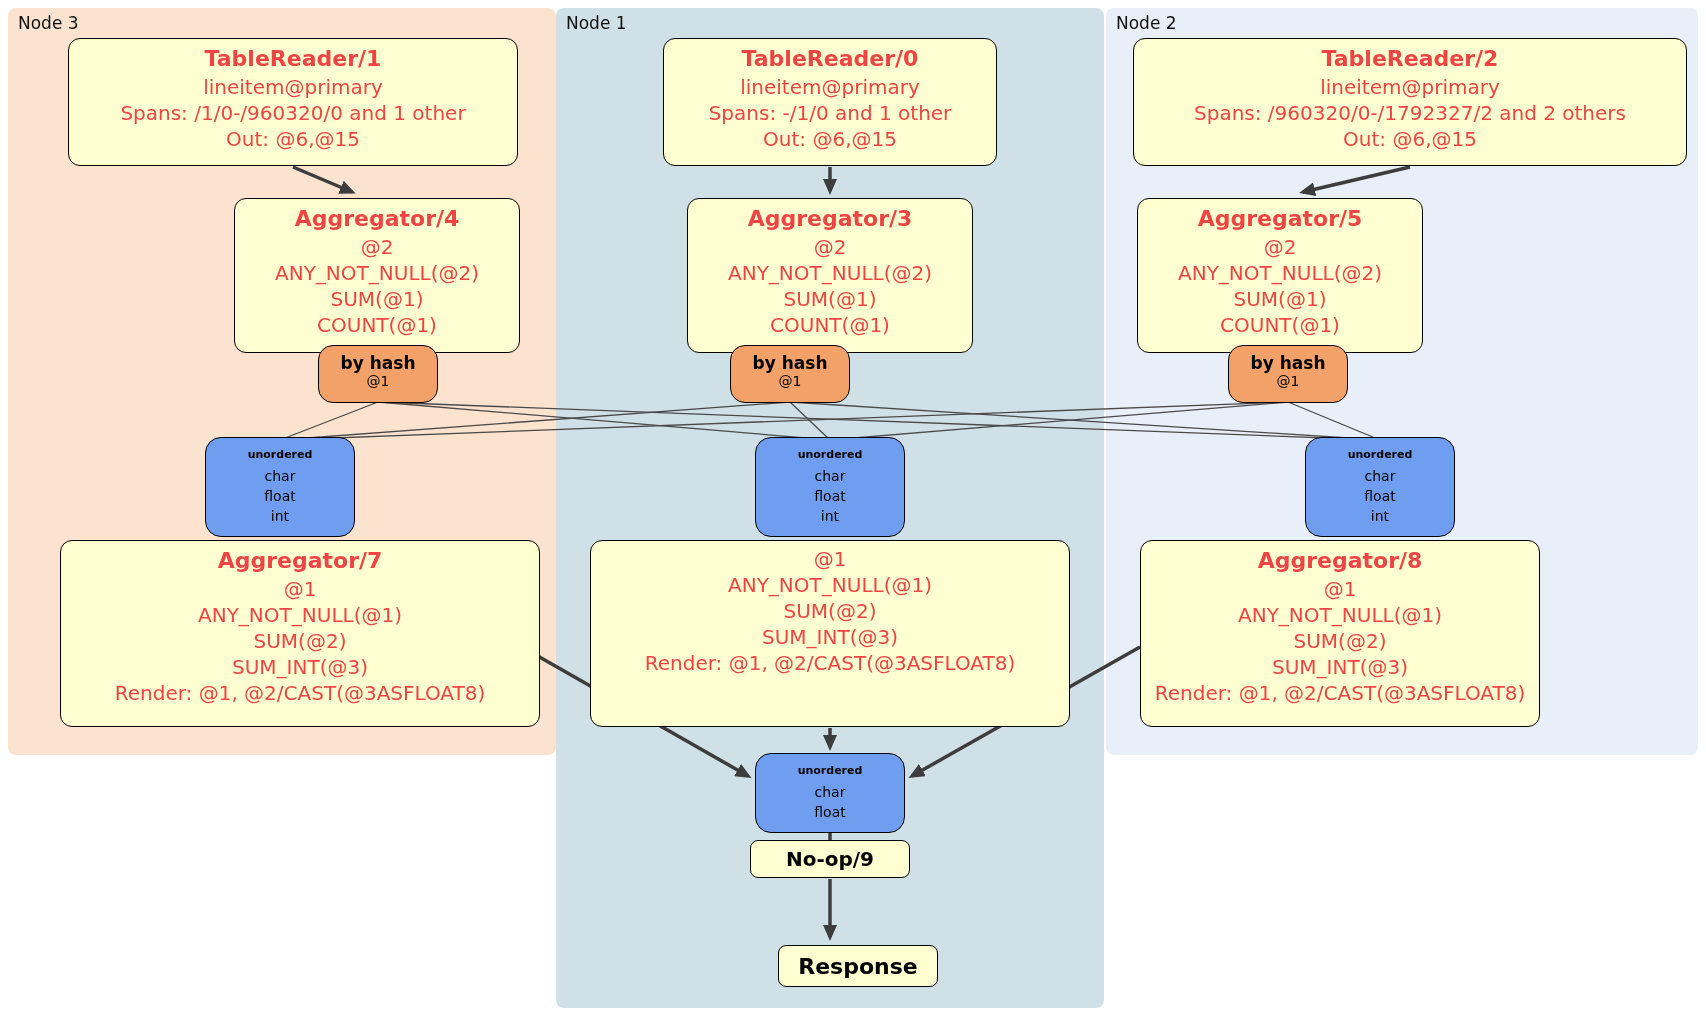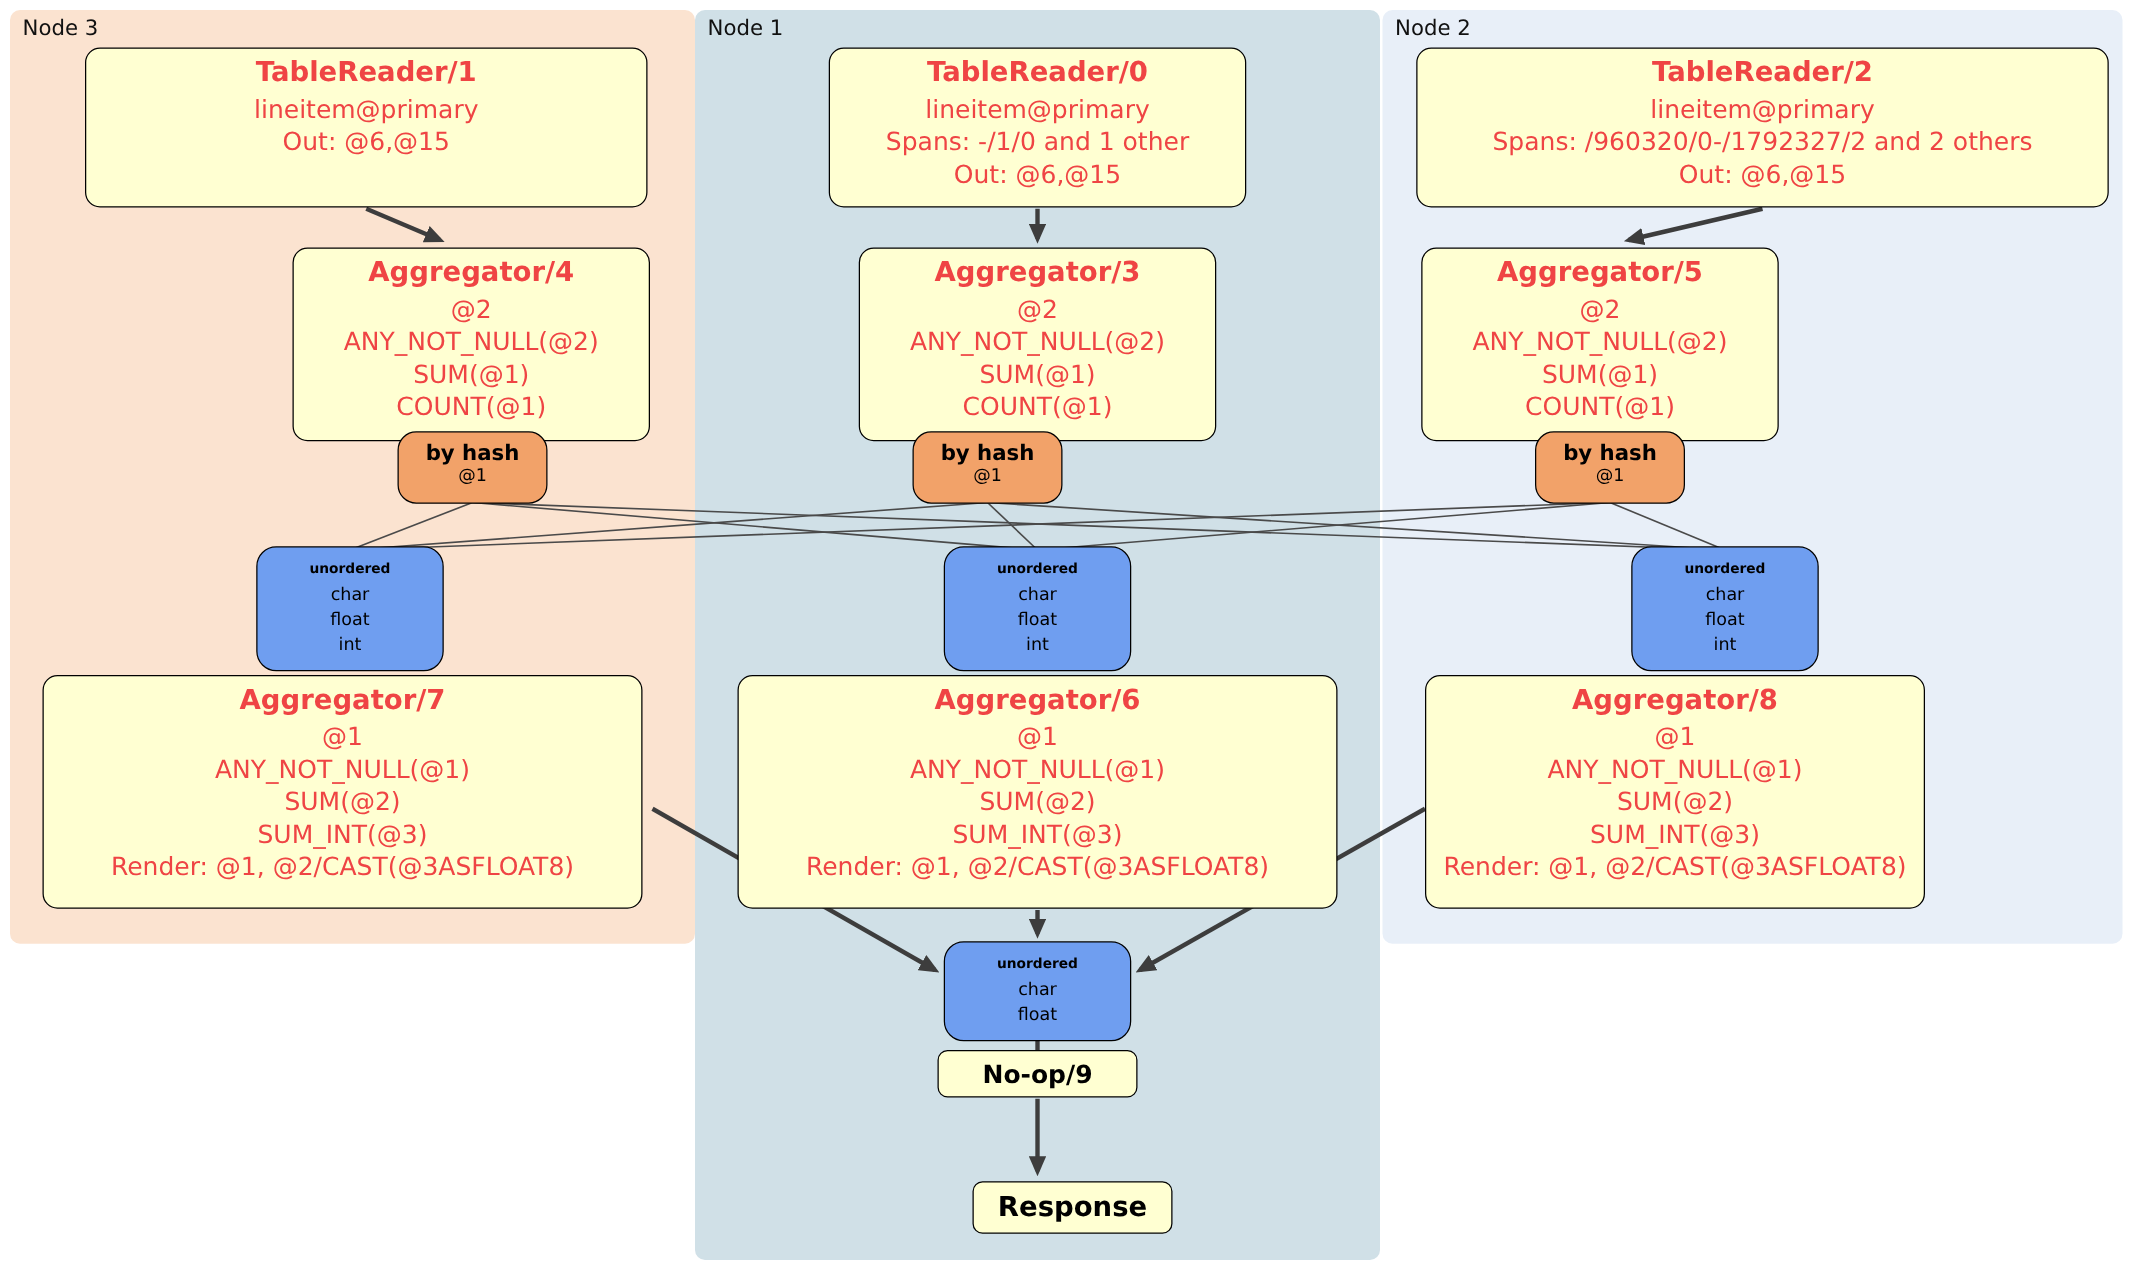--- a/index.html
+++ b/index.html
@@ -77,20 +77,21 @@
       <path d="M790,402 L1380,440"></path>
       <path d="M1288,402 L280,440"></path>
       <path d="M1288,402 L830,440"></path>
       <path d="M1288,402 L1380,440"></path>
     </g>
   </svg>
 
   <div class="pbox" style="left:68px;top:38px;width:450px;height:128px">
     <div class="btitle">TableReader/1</div>
     <div class="bline">lineitem@primary</div>
+    <div class="bline">Spans: /1/0-/960320/0 and 1 other</div>
     <div class="bline">Out: @6,@15</div>
   </div>
 
   <div class="pbox" style="left:234px;top:198px;width:286px;height:155px">
     <div class="btitle">Aggregator/4</div>
     <div class="bline">@2</div>
     <div class="bline">ANY_NOT_NULL(@2)</div>
     <div class="bline">SUM(@1)</div>
     <div class="bline">COUNT(@1)</div>
   </div>
@@ -100,21 +101,21 @@
     <div class="rsub">@1</div>
   </div>
 
   <div class="sbox" style="left:205px;top:437px;width:150px;height:100px">
     <div class="stitle">unordered</div>
     <div class="srow">char</div>
     <div class="srow">float</div>
     <div class="srow">int</div>
   </div>
 
-  <div class="pbox" style="left:34px;top:540px;width:480px;height:187px">
+  <div class="pbox" style="left:60px;top:540px;width:480px;height:187px">
     <div class="btitle">Aggregator/7</div>
     <div class="bline">@1</div>
     <div class="bline">ANY_NOT_NULL(@1)</div>
     <div class="bline">SUM(@2)</div>
     <div class="bline">SUM_INT(@3)</div>
     <div class="bline">Render: @1, @2/CAST(@3ASFLOAT8)</div>
   </div>
 
   <div class="pbox" style="left:663px;top:38px;width:334px;height:128px">
     <div class="btitle">TableReader/0</div>
@@ -137,21 +138,20 @@
   </div>
 
   <div class="sbox" style="left:755px;top:437px;width:150px;height:100px">
     <div class="stitle">unordered</div>
     <div class="srow">char</div>
     <div class="srow">float</div>
     <div class="srow">int</div>
   </div>
 
   <div class="pbox" style="left:590px;top:540px;width:480px;height:187px">
-    <div class="btitle">Aggregator/6</div>
     <div class="bline">@1</div>
     <div class="bline">ANY_NOT_NULL(@1)</div>
     <div class="bline">SUM(@2)</div>
     <div class="bline">SUM_INT(@3)</div>
     <div class="bline">Render: @1, @2/CAST(@3ASFLOAT8)</div>
   </div>
 
   <div class="pbox" style="left:1133px;top:38px;width:554px;height:128px">
     <div class="btitle">TableReader/2</div>
     <div class="bline">lineitem@primary</div>

